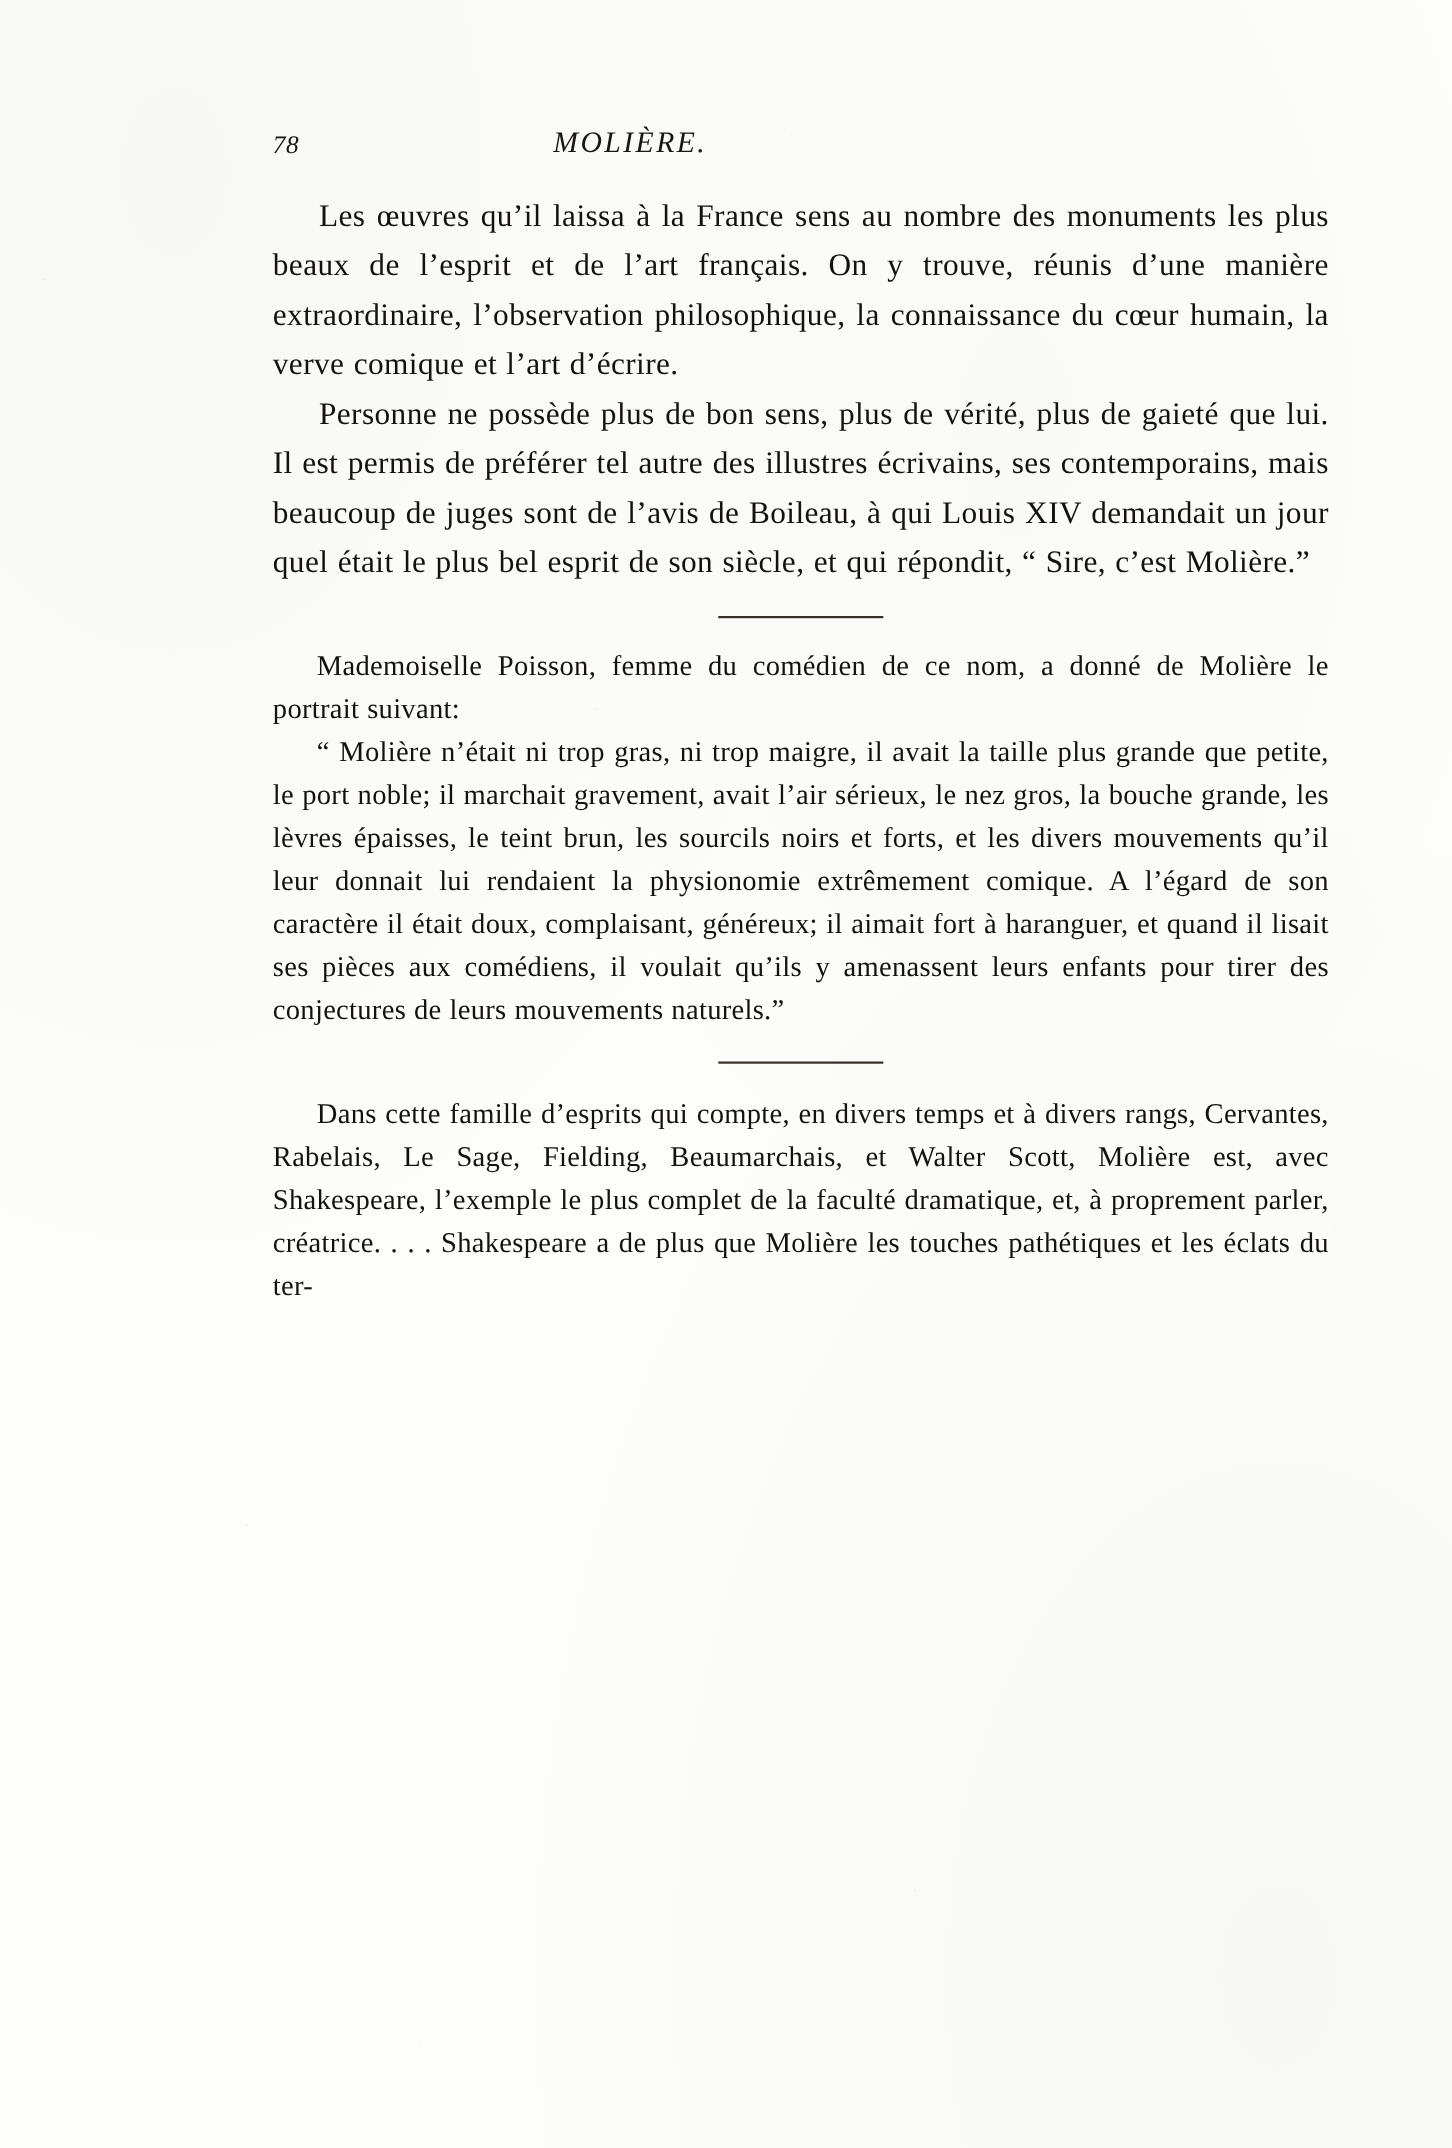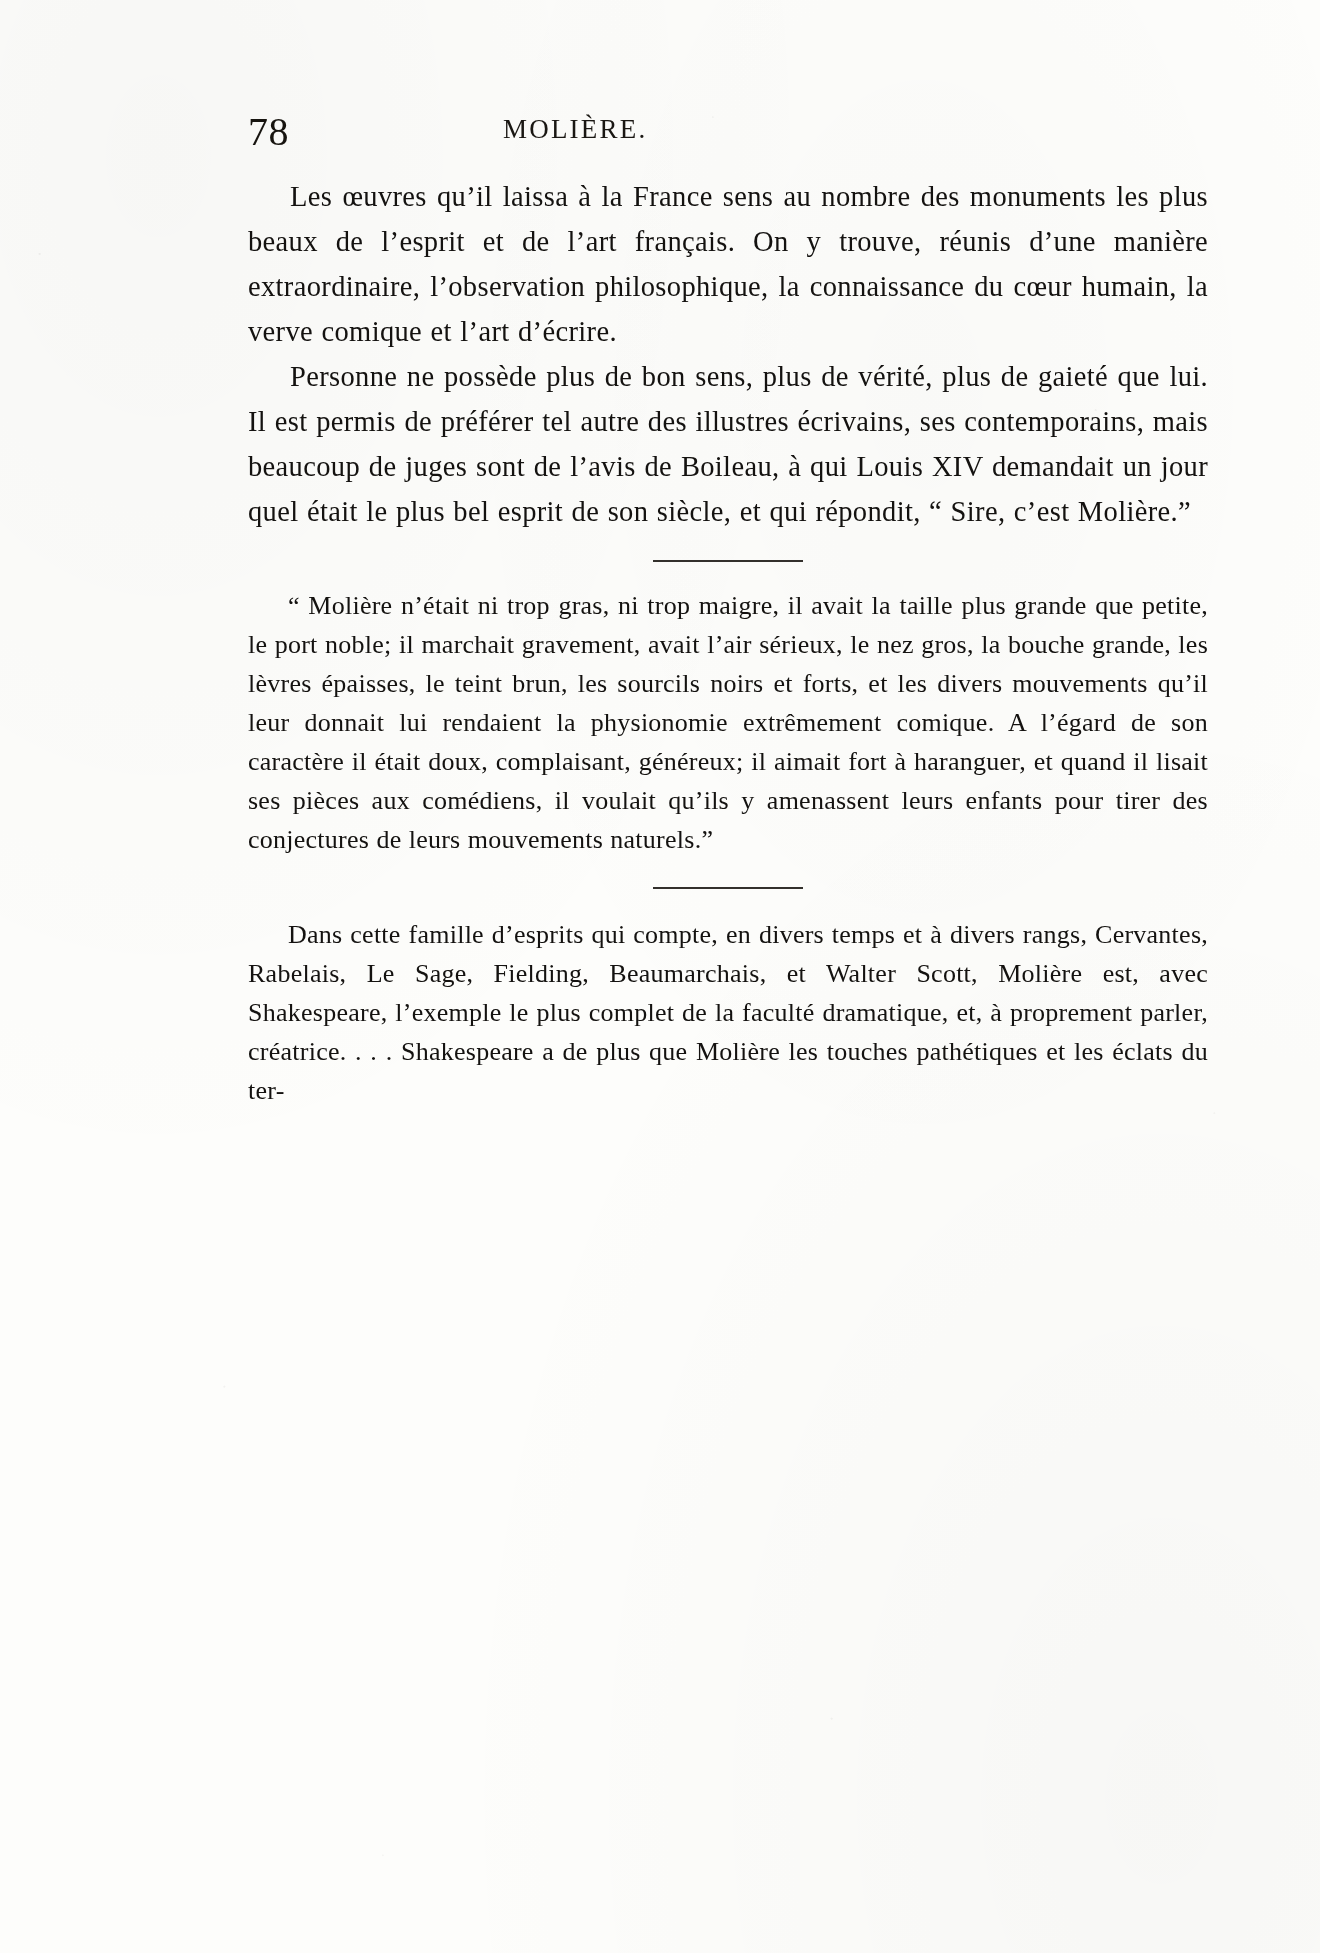--- a/index.html
+++ b/index.html
@@ -35,31 +35,33 @@
   }
 
   
   .running-head {
     position: relative;
     height: 60px;
   }
   .folio {
     position: absolute;
     left: 0;
-    top: 0;
+    top: 11px;
     font-family: "Liberation Serif", serif;
-    font-size: 40px;
+    font-style: italic;
+    font-size: 23px;
     letter-spacing: 0.5px;
     color: #17140f;
   }
   .head-title {
     position: absolute;
     left: 255px;
     top: 6px;
     font-family: "Liberation Serif", serif;
+    font-style: italic;
     font-size: 27px;
     letter-spacing: 2.2px;
     color: #1a1713;
   }
 
   
   .block-large p {
     margin: 0;
     font-size: 28.5px;
     line-height: 45px;
@@ -119,20 +121,21 @@
     </div>
 
     <div class="block-large">
       <p>Les œuvres qu’il laissa à la France sens au nombre des monuments les plus beaux de l’esprit et de l’art français. On y trouve, réunis d’une manière extraordinaire, l’observation philosophique, la connaissance du cœur humain, la verve comique et l’art d’écrire.</p>
       <p>Personne ne possède plus de bon sens, plus de vérité, plus de gaieté que lui. Il est permis de préférer tel autre des illustres écrivains, ses contemporains, mais beaucoup de juges sont de l’avis de Boileau, à qui Louis XIV demandait un jour quel était le plus bel esprit de son siècle, et qui répondit, “ Sire, c’est Molière.”</p>
     </div>
 
     <div class="divider"></div>
 
     <div class="block-small">
+      <p class="indent">Mademoiselle Poisson, femme du comédien de ce nom, a donné de Molière le portrait suivant:</p>
       <p class="indent">“ Molière n’était ni trop gras, ni trop maigre, il avait la taille plus grande que petite, le port noble; il marchait gravement, avait l’air sérieux, le nez gros, la bouche grande, les lèvres épaisses, le teint brun, les sourcils noirs et forts, et les divers mouvements qu’il leur donnait lui rendaient la physionomie extrêmement comique. A l’égard de son caractère il était doux, complaisant, généreux; il aimait fort à haranguer, et quand il lisait ses pièces aux comédiens, il voulait qu’ils y amenassent leurs enfants pour tirer des conjectures de leurs mouvements naturels.”</p>
     </div>
 
     <div class="divider second"></div>
 
     <div class="block-small">
       <p class="indent">Dans cette famille d’esprits qui compte, en divers temps et à divers rangs, Cervantes, Rabelais, Le Sage, Fielding, Beaumarchais, et Walter Scott, Molière est, avec Shakespeare, l’exemple le plus complet de la faculté dramatique, et, à proprement parler, créatrice. . . . Shakespeare a de plus que Molière les touches pathétiques et les éclats du ter-</p>
     </div>
 
   </div>

